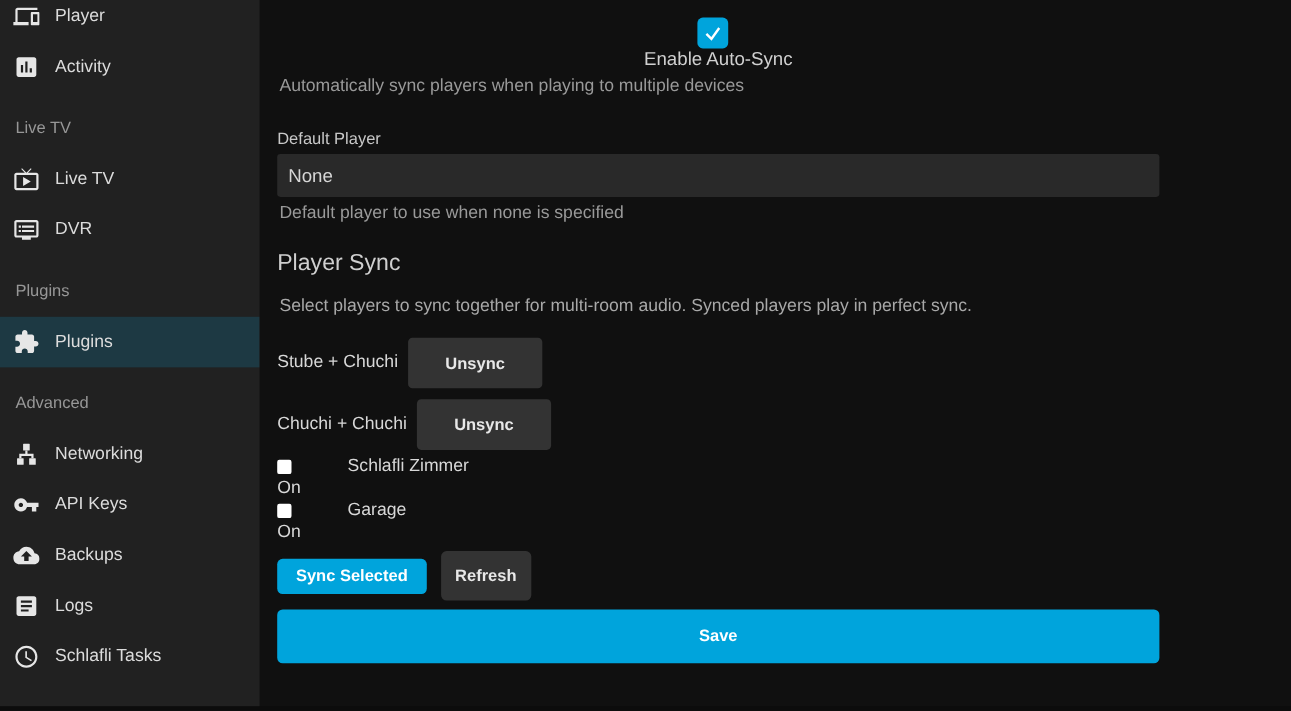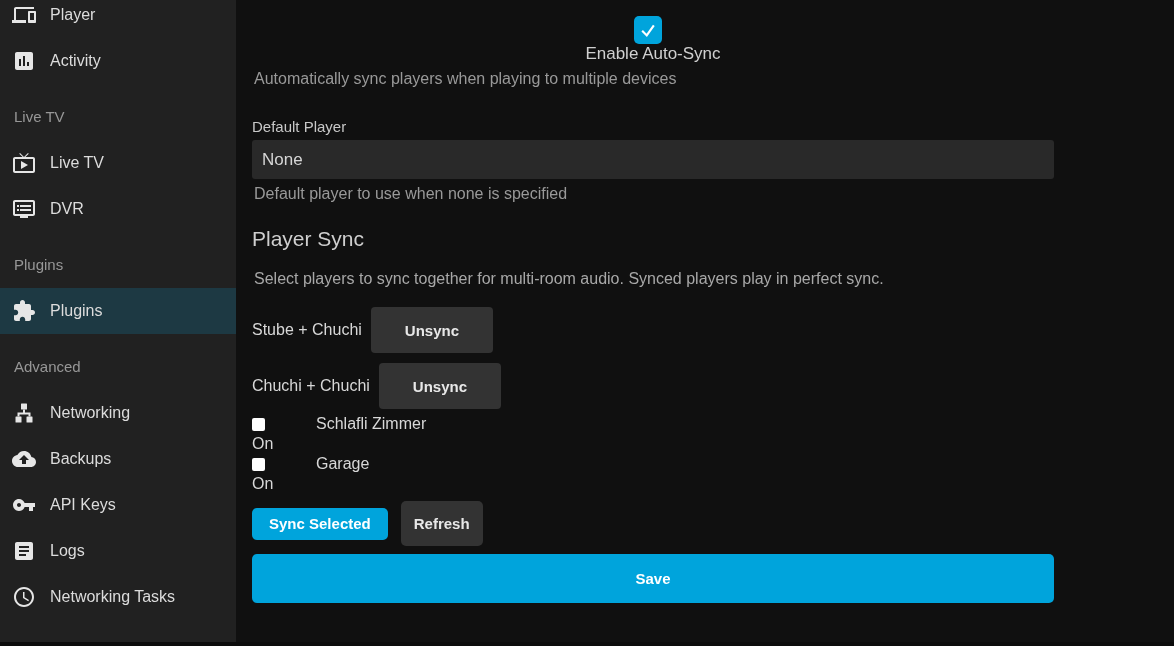--- a/index.html
+++ b/index.html
@@ -203,51 +203,51 @@
             <rect x="14.5" y="15.5" width="6" height="6" rx="0.5"></rect>
             <path d="M11 8.5h2v3h5.5v4h-2v-2h-9v2h-2v-4H11z"></path>
           </svg>
       </span>
       <span>Networking</span>
     </div>
 
     <div class="nav-item">
       <span class="icn">
         <svg viewBox="0 0 24 24">
+            <path d="M12.65 10C11.83 7.67 9.61 6 7 6c-3.31 0-6 2.69-6 6s2.69 6 6 6c2.61 0 4.83-1.67 5.65-4H17v4h4v-4h2v-4H12.65zM7 14c-1.1 0-2-.9-2-2s.9-2 2-2 2 .9 2 2-.9 2-2 2z"></path>
+          </svg>
+      </span>
+      <span>API Keys</span>
+    </div>
+
+    <div class="nav-item">
+      <span class="icn">
+        <svg viewBox="0 0 24 24">
             <path d="M19.35 10.04C18.67 6.59 15.64 4 12 4 9.11 4 6.6 5.64 5.35 8.04 2.34 8.36 0 10.91 0 14c0 3.31 2.69 6 6 6h13c2.76 0 5-2.24 5-5 0-2.64-2.05-4.78-4.65-4.96zM14 13v4h-4v-4H7l5-5 5 5h-3z"></path>
           </svg>
       </span>
       <span>Backups</span>
     </div>
 
     <div class="nav-item">
       <span class="icn">
         <svg viewBox="0 0 24 24">
-            <path d="M12.65 10C11.83 7.67 9.61 6 7 6c-3.31 0-6 2.69-6 6s2.69 6 6 6c2.61 0 4.83-1.67 5.65-4H17v4h4v-4h2v-4H12.65zM7 14c-1.1 0-2-.9-2-2s.9-2 2-2 2 .9 2 2-.9 2-2 2z"></path>
-          </svg>
-      </span>
-      <span>API Keys</span>
-    </div>
-
-    <div class="nav-item">
-      <span class="icn">
-        <svg viewBox="0 0 24 24">
             <path d="M19 3H5c-1.1 0-2 .9-2 2v14c0 1.1.9 2 2 2h14c1.1 0 2-.9 2-2V5c0-1.1-.9-2-2-2zm-5 14H7v-2h7v2zm3-4H7v-2h10v2zm0-4H7V7h10v2z"></path>
           </svg>
       </span>
       <span>Logs</span>
     </div>
 
     <div class="nav-item">
       <span class="icn">
         <svg viewBox="0 0 24 24">
             <path d="M11.99 2C6.47 2 2 6.48 2 12s4.47 10 9.99 10C17.52 22 22 17.52 22 12S17.52 2 11.99 2zm.01 18c-4.42 0-8-3.58-8-8s3.58-8 8-8 8 3.58 8 8-3.58 8-8 8zm.5-13H11v6l5.25 3.15.75-1.23-4.5-2.67z"></path>
           </svg>
       </span>
-      <span>Networking Tasks</span>
+      <span>Schlafli Tasks</span>
     </div>
 
   </nav>
 </aside>
 
 <main class="main">
   <div class="content">
 
     <div class="autosync-row">
       <span class="checkbox-big">

